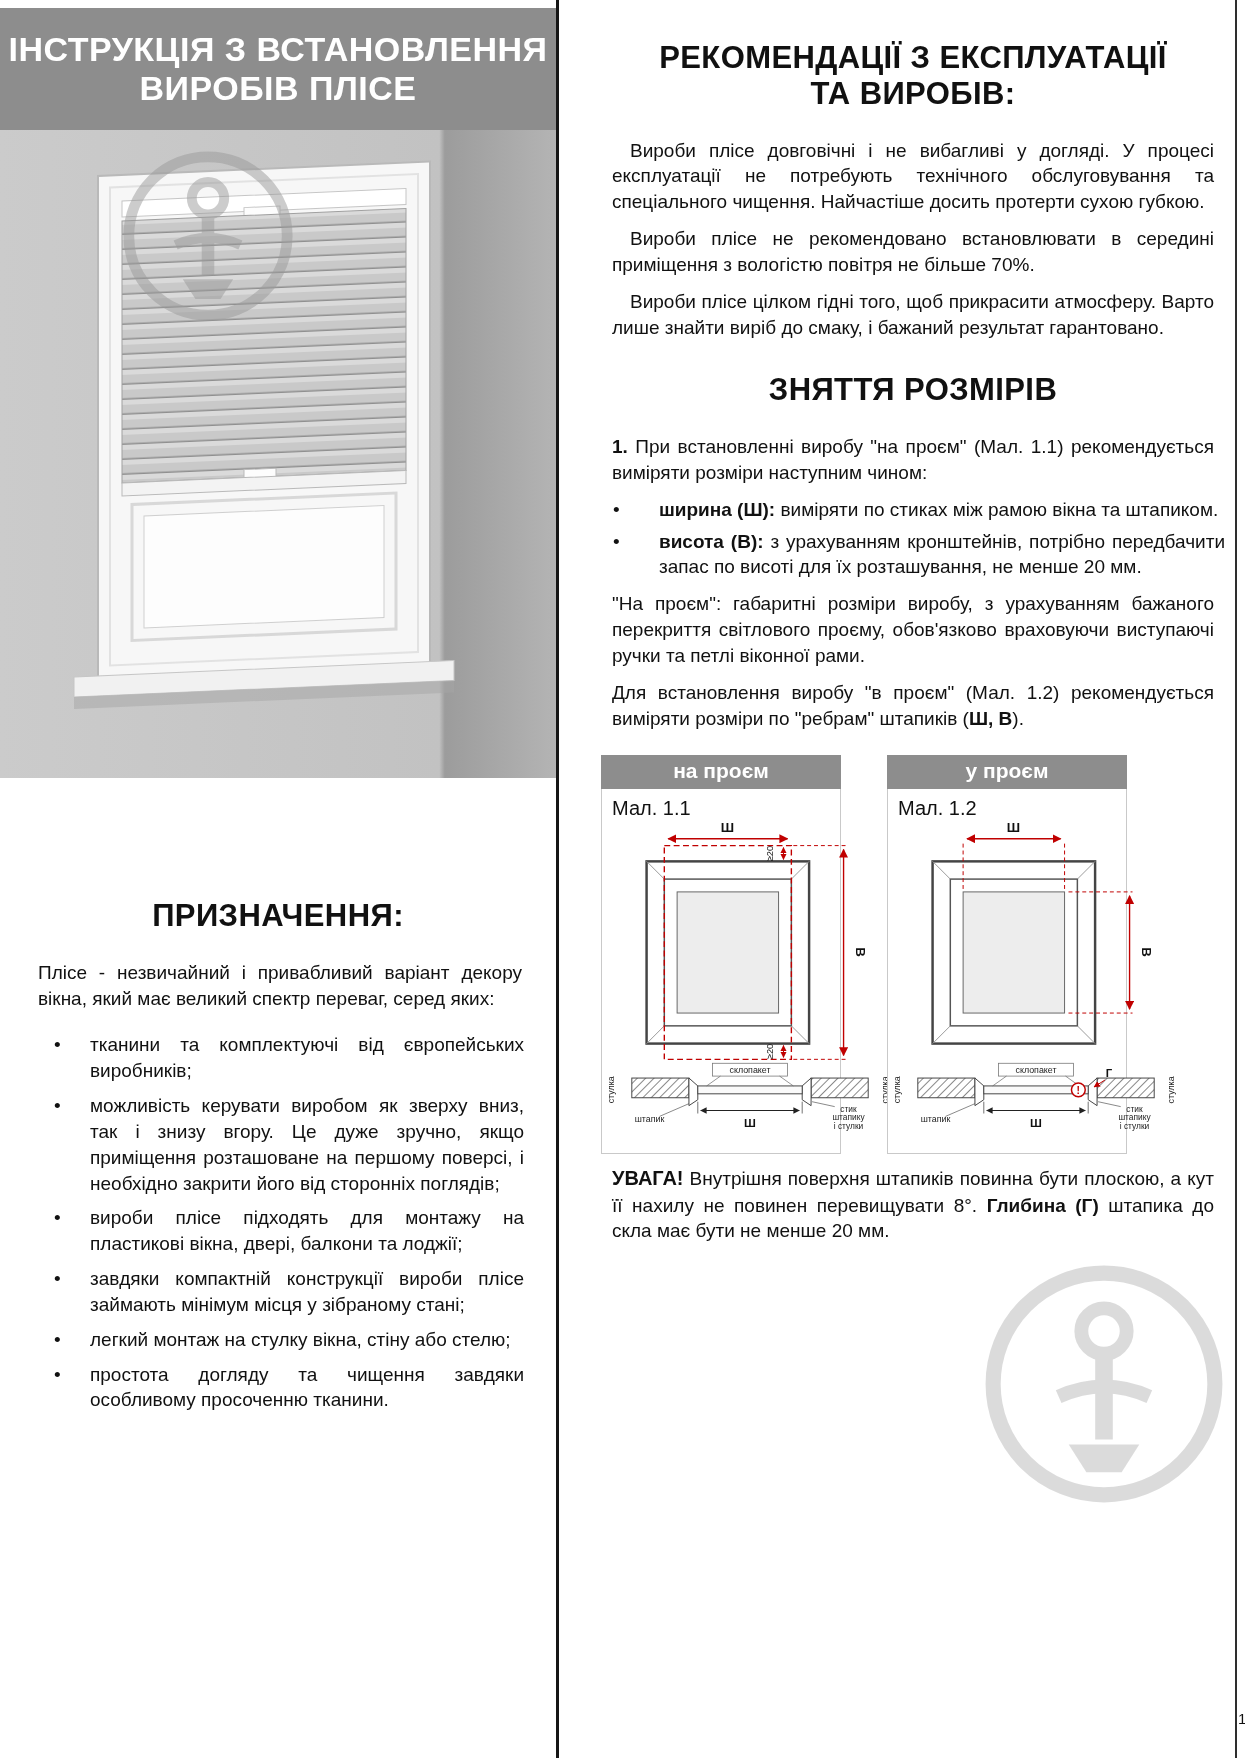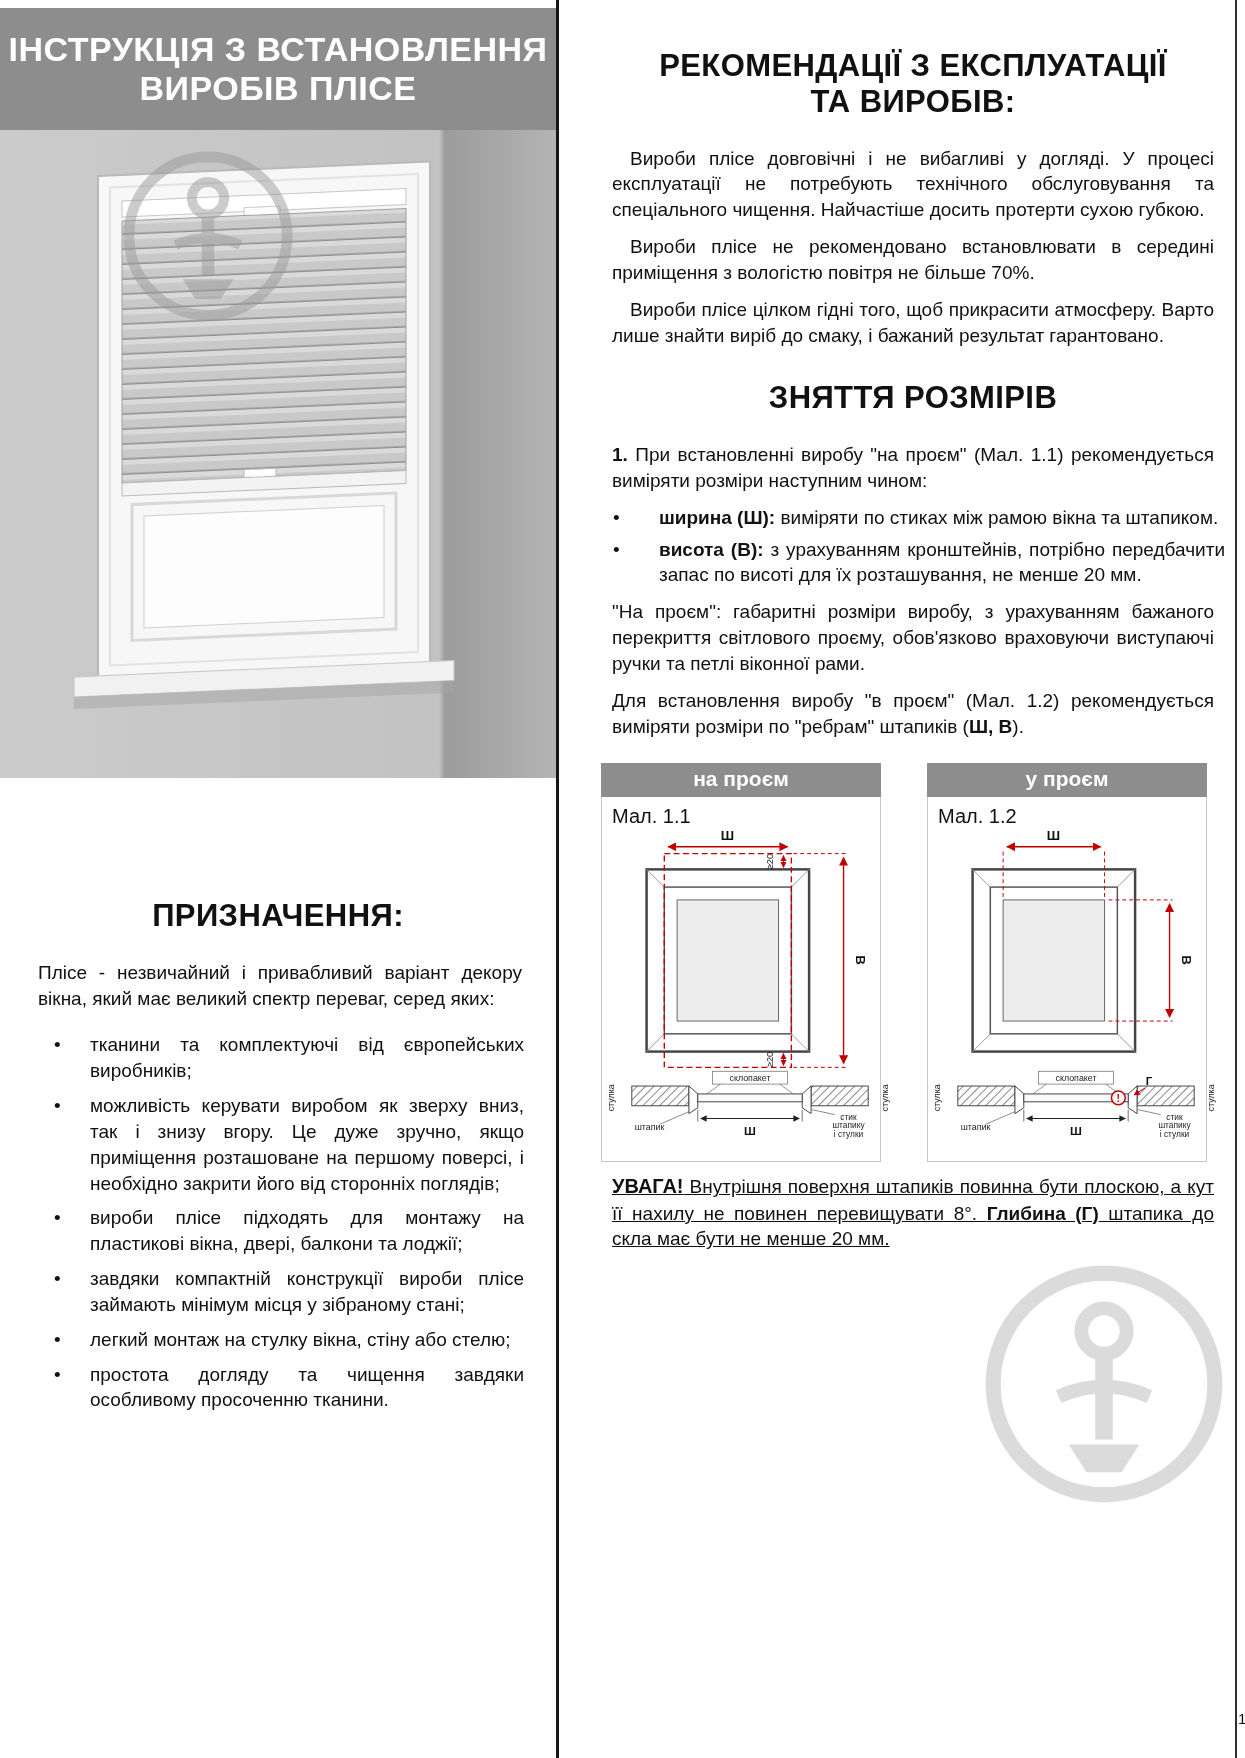--- a/index.html
+++ b/index.html
@@ -26,38 +26,38 @@
   .wm-right { left:978px; top:1258px; width:252px; height:252px; opacity:.35; position:absolute; }
 
   .display-heading { text-align:center; font-weight:bold; font-size:31px; letter-spacing:.4px; }
   .purpose-heading { margin-top:120px; }
   .purpose-intro { margin:26px 34px 0 38px; font-size:19px; line-height:1.38; text-align:justify; }
   .purpose-list { margin:20px 32px 0 38px; padding:0; list-style:none; font-size:19px; line-height:1.36; }
   .purpose-list li { position:relative; padding-left:52px; margin-bottom:9px; text-align:justify; }
   .purpose-list li::before { content:"•"; position:absolute; left:16px; top:0; }
 
   
-  .right-col { position:absolute; left:589px; top:12px; width:646px; padding:0 10px 0 12px; }
+  .right-col { position:absolute; left:589px; top:4px; width:646px; padding:0 10px 0 12px; }
   .care-heading { margin-top:36px; line-height:1.16; }
   p.body { font-size:19px; line-height:1.36; text-align:justify; margin:11px; }
   .indent { text-indent:18px; }
   .mt26 { margin-top:26px; } .mt13 { margin-top:13px; } .mt20 { margin-top:20px; }
   .measure-heading { margin-top:32px; }
   .mlist { list-style:none; margin:6px 0 0 0; padding:0; font-size:19px; line-height:1.36; }
   .mlist li { position:relative; padding-left:58px; margin-top:6px; text-align:justify; }
   .mlist li::before { content:"•"; position:absolute; left:12px; top:0; }
   .b { font-weight:bold; }
 
   .figs { display:flex; gap:46px; margin-top:24px; }
-  .fig { width:280px; margin:0; }
+  .fig { width:240px; margin:0; }
   .fig-header { background:#8d8d8d; color:#fff; font-size:21px; font-weight:bold; text-align:center; padding:4px 0 6px; }
   .fig-body { border:1px solid #c9c9c9; border-top:none; background:#fff; padding:2px 0 2px; }
   .fig-caption { font-size:20px; padding:6px 0 0 10px; }
 
-  .attention { margin-top:36px;text-decoration:underline; }
+  .attention { margin-top:36px; }
   .attention .lead { font-weight:bold; font-size:20px; }
 </style>
 </head>
 <body>
 
 <div class="page">
 
   <div class="left-col">
 
     <div class="l-header">

